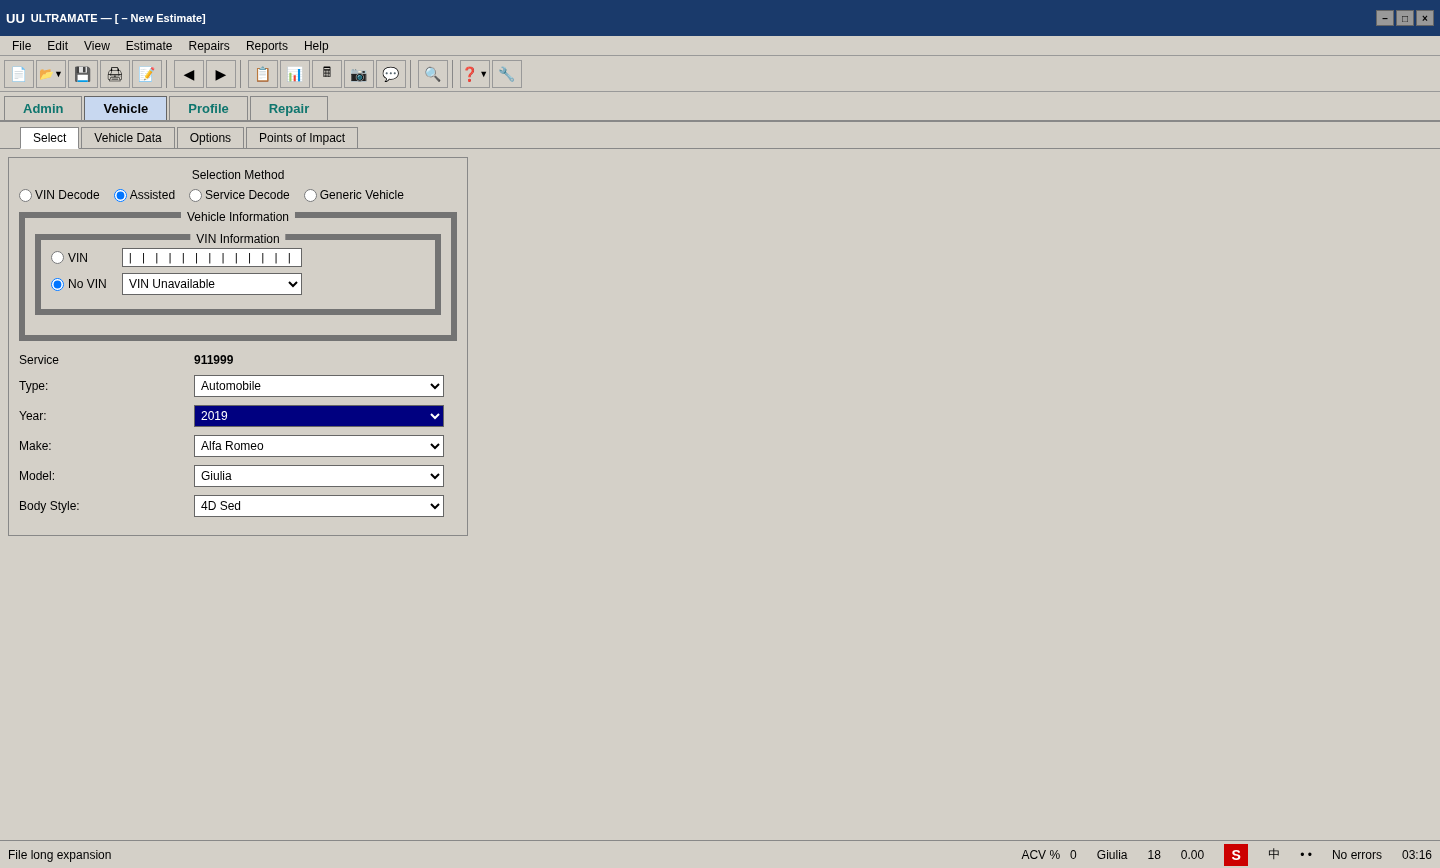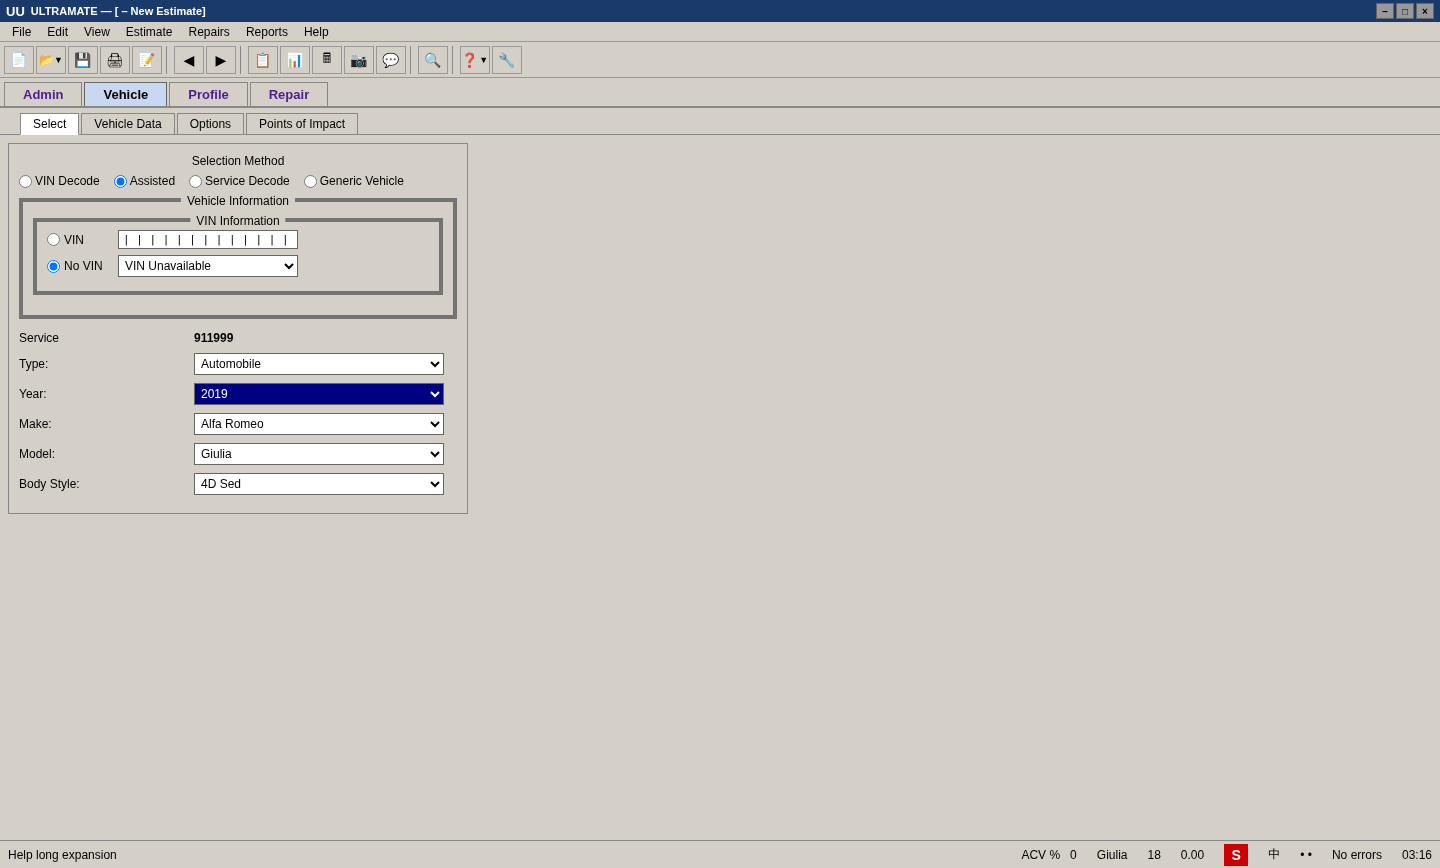--- a/index.html
+++ b/index.html
@@ -2,21 +2,21 @@
 <html><head>
   <meta charset="utf-8">
   <style>
     * { margin: 0; padding: 0; box-sizing: border-box; }
     body { font-family: Arial, sans-serif; font-size: 12px; background: #d4d0c8; color: #000; width: 1440px; height: 868px; overflow: hidden; }
 
     
     #titlebar {
       background: #1a3a6b;
       color: #fff;
-      height: 22px;
+      height: 36px;
       display: flex;
       align-items: center;
       padding: 0 6px;
       font-size: 11px;
       font-weight: bold;
       justify-content: space-between;
     }
     #titlebar .title-left { display: flex; align-items: center; gap: 6px; }
     #titlebar .title-controls { display: flex; gap: 2px; }
     #titlebar .title-controls span {
@@ -66,21 +66,21 @@
     }
     .nav-tab {
       padding: 4px 18px;
       font-size: 13px;
       font-weight: bold;
       border: 1px solid #888;
       border-bottom: none;
       background: #d4d0c8;
       cursor: pointer;
       margin-right: 2px;
-      color: #4c1d95;
+      color: #0f766e;
     }
     .nav-tab.active {
       background: #c8d8f0;
       border-color: #666;
       color: #000;
     }
 
     
     #sub-tabs {
       background: #d4d0c8;
@@ -130,21 +130,21 @@
       display: flex;
       gap: 14px;
       align-items: center;
       margin-bottom: 10px;
       flex-wrap: wrap;
     }
     .radio-row label { display: flex; align-items: center; gap: 3px; cursor: pointer; font-size: 12px; justify-content: center; }
 
     
     .group-box {
-      border: 4px solid #737373;
+      border: 6px solid #737373;
       padding: 8px 10px;
       margin-bottom: 12px;
       position: relative;
     }
     .group-title {
       position: absolute;
       top: -8px;
       left: 50%;
       transform: translateX(-50%);
       background: #d4d0c8;
@@ -404,21 +404,21 @@
         <option>2D Cpe</option>
         <option>4D SUV</option>
       </select>
     </div>
 
 
   </div>
 </div>
 
 <div id="statusbar">
-  <div class="status-left">Help long expansion</div>
+  <div class="status-left">File long expansion</div>
   <div class="status-right">
     <span>
       <span>ACV %</span>
       &nbsp;
       <span>0</span>
     </span>
     <span>Giulia</span>
     <span>18</span>
     <span>0.00</span>
     <div class="status-logo">S</div>

